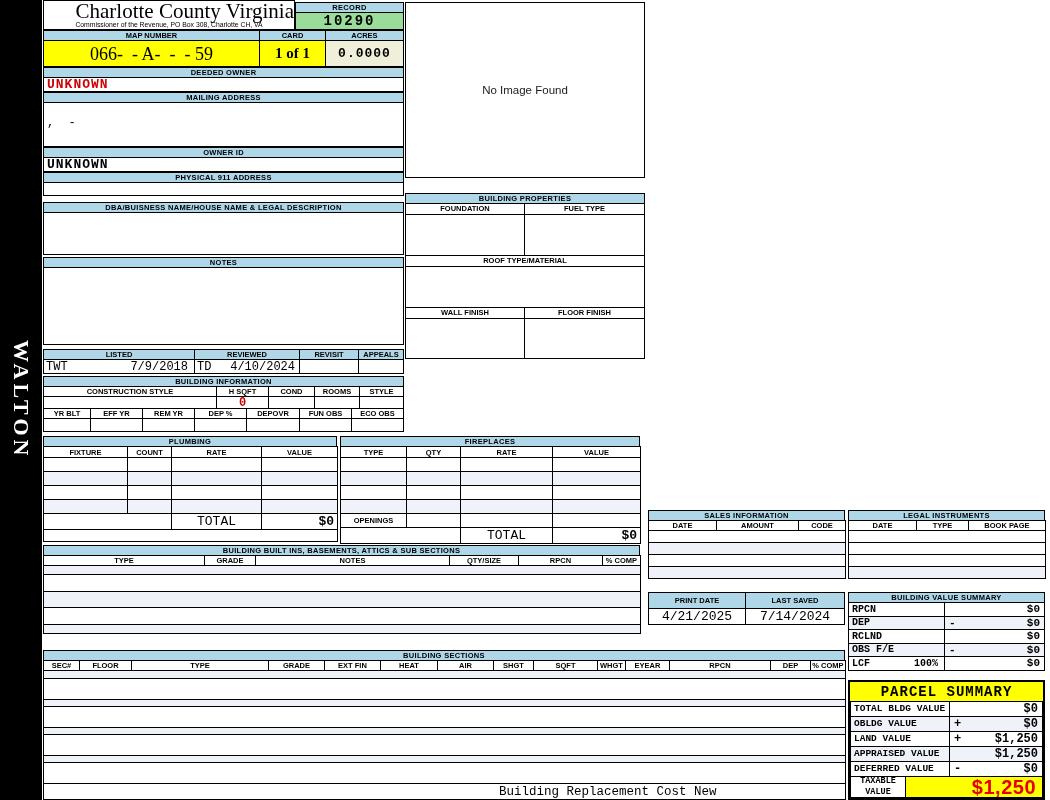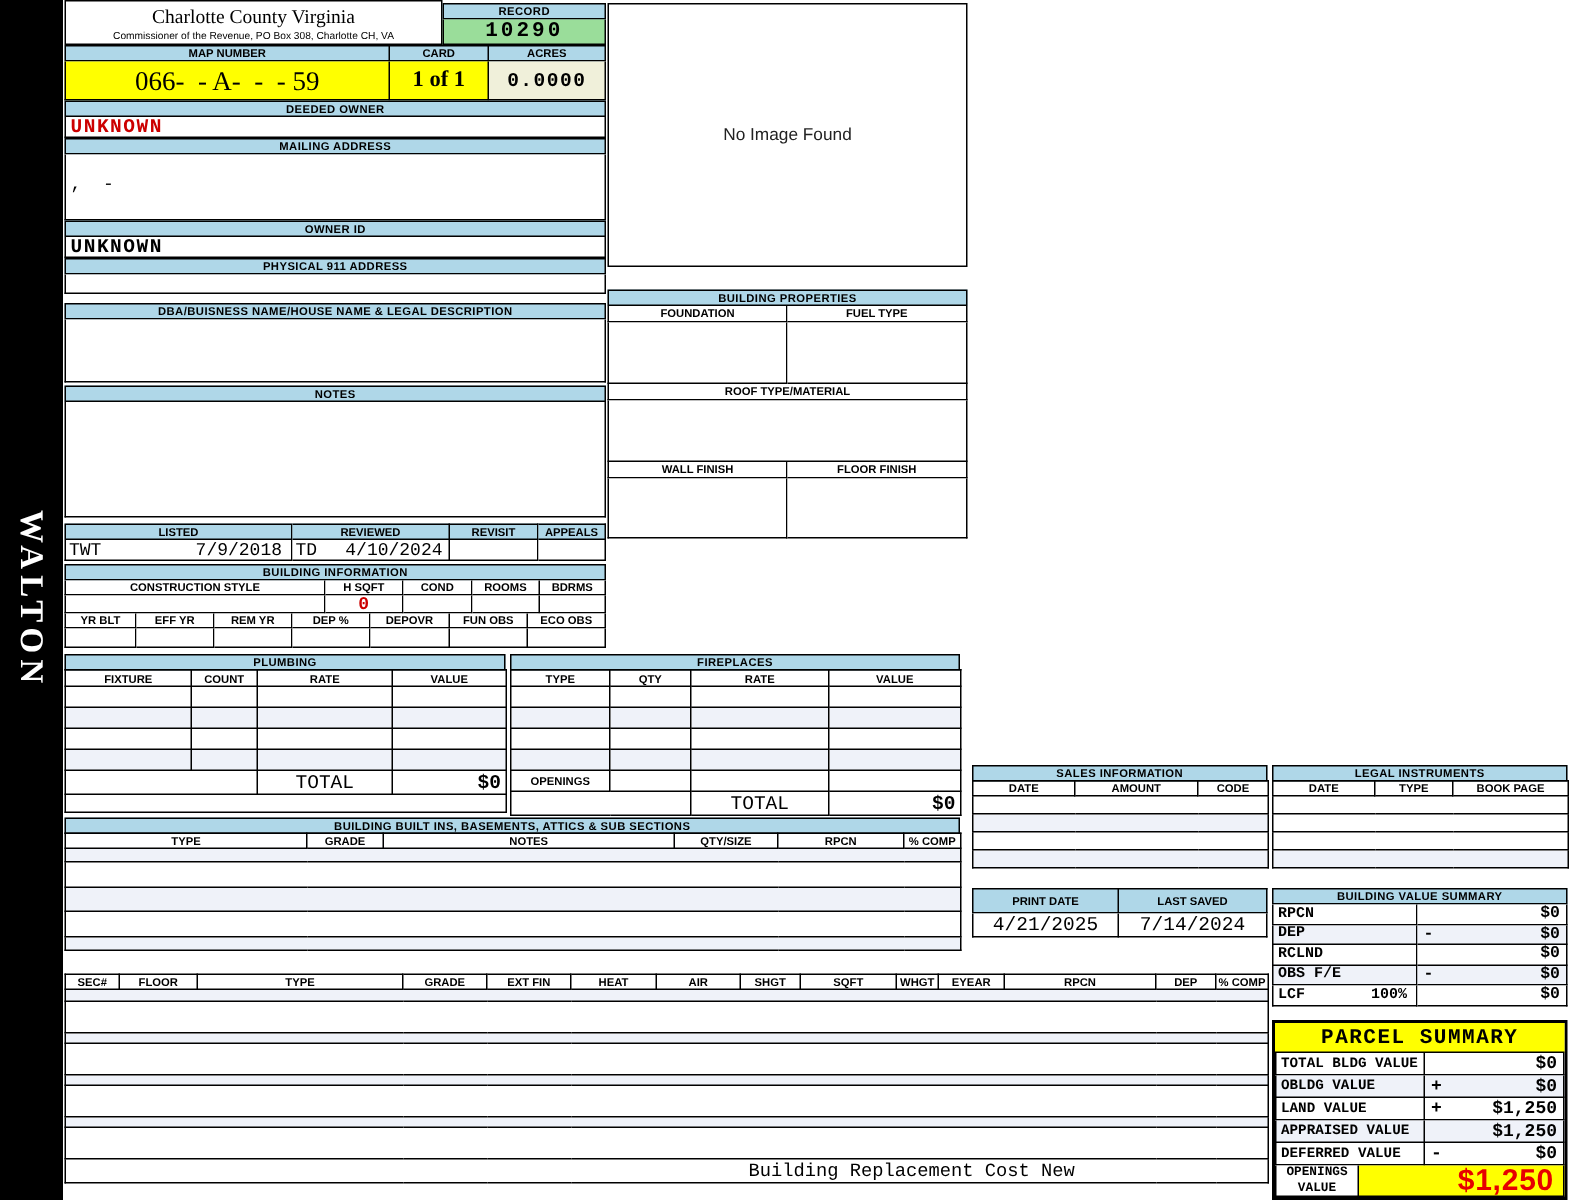--- a/index.html
+++ b/index.html
@@ -37,21 +37,21 @@
   .val-row{justify-content:flex-start;padding-left:3px;}
 </style>
 </head>
 <body>
 
 <div class="abs strip">
   <div class="walton serif">WALTON</div>
 </div>
 
 <div class="abs" style="left:43px;top:0;width:252px;height:30px;border:1px solid #000;background:#fff;text-align:center;">
-  <div class="serif" style="font-size:13px;line-height:20px;">Charlotte County Virginia</div>
+  <div class="serif" style="font-size:21px;line-height:20px;text-align:right;">Charlotte County Virginia</div>
   <div style="font-size:6.8px;line-height:7px;">Commissioner of the Revenue, PO Box 308, Charlotte CH, VA</div>
 </div>
 
 <div class="abs" style="left:295px;top:2px;width:109px;">
   <div class="bar" style="height:11px;">RECORD</div>
   <div class="fc nt mono b" style="height:17px;background:var(--green);font-size:14px;letter-spacing:2px;">10290</div>
 </div>
 
 <div class="abs fr" style="left:43px;top:30px;width:361px;height:11px;">
   <div class="fc bluecell" style="width:217px;">MAP NUMBER</div>
@@ -102,21 +102,21 @@
   <div class="fc nt" style="width:59px;"></div>
   <div class="fc nt" style="width:45px;"></div>
 </div>
 
 <div class="abs bar" style="left:43px;top:376px;width:361px;height:11px;">BUILDING INFORMATION</div>
 <div class="abs fr" style="left:43px;top:387px;width:361px;height:10px;">
   <div class="fc hcell nt" style="width:174px;">CONSTRUCTION STYLE</div>
   <div class="fc hcell nt" style="width:52px;">H SQFT</div>
   <div class="fc hcell nt" style="width:46px;">COND</div>
   <div class="fc hcell nt" style="width:45px;">ROOMS</div>
-  <div class="fc hcell nt" style="width:44px;">BDRMS</div>
+  <div class="fc hcell nt" style="width:44px;">STYLE</div>
 </div>
 <div class="abs fr" style="left:43px;top:397px;width:361px;height:12px;">
   <div class="fc nt" style="width:174px;"></div>
   <div class="fc nt mono b" style="width:52px;font-size:12px;color:var(--red);">0</div>
   <div class="fc nt" style="width:46px;"></div>
   <div class="fc nt" style="width:45px;"></div>
   <div class="fc nt" style="width:44px;"></div>
 </div>
 <div class="abs fr" style="left:43px;top:409px;width:361px;height:10px;">
   <div class="fc hcell nt" style="width:48px;">YR BLT</div>
@@ -307,20 +307,21 @@
           <td colspan="6"></td>
         </tr>
     <tr style="height:9px;">
           <td colspan="6" class="lt"></td>
         </tr>
   </tbody>
     </table>
 </div>
 
 <div class="abs" style="left:43px;top:650px;width:802px;">
+  <div class="bar" style="height:11px;">BUILDING SECTIONS</div>
   <table style="width:802px;">
     <colgroup>
       <col style="width:36px">
         <col style="width:52px">
         <col style="width:137px">
         <col style="width:56px">
       <col style="width:56px">
         <col style="width:57px">
         <col style="width:56px">
         <col style="width:40px">
@@ -529,18 +530,18 @@
   </div>
   <div class="fr" style="height:15px;">
     <div class="fc nt mono b" style="width:100px;justify-content:flex-start;padding-left:3px;font-size:9.5px;">DEFERRED VALUE</div>
     <div class="fc nt mono b" style="width:93px;justify-content:space-between;padding:0 4px;font-size:12px;">
       <span>-</span>
       <span>$0</span>
     </div>
   </div>
 
   <div class="fr" style="height:21px;">
-    <div class="fc nt mono b" style="width:56px;font-size:8.5px;text-align:center;white-space:normal;line-height:1.25;">OPENINGS VALUE</div>
+    <div class="fc nt mono b" style="width:56px;font-size:8.5px;text-align:center;white-space:normal;line-height:1.25;">TAXABLE VALUE</div>
     <div class="fc nt" style="width:137px;background:var(--yellow);justify-content:flex-end;padding-right:6px;">
       <span style="font-size:20px;font-weight:700;color:var(--bright-red);letter-spacing:.5px;">$1,250</span>
     </div>
   </div>
 </div>
 
 </body></html>

